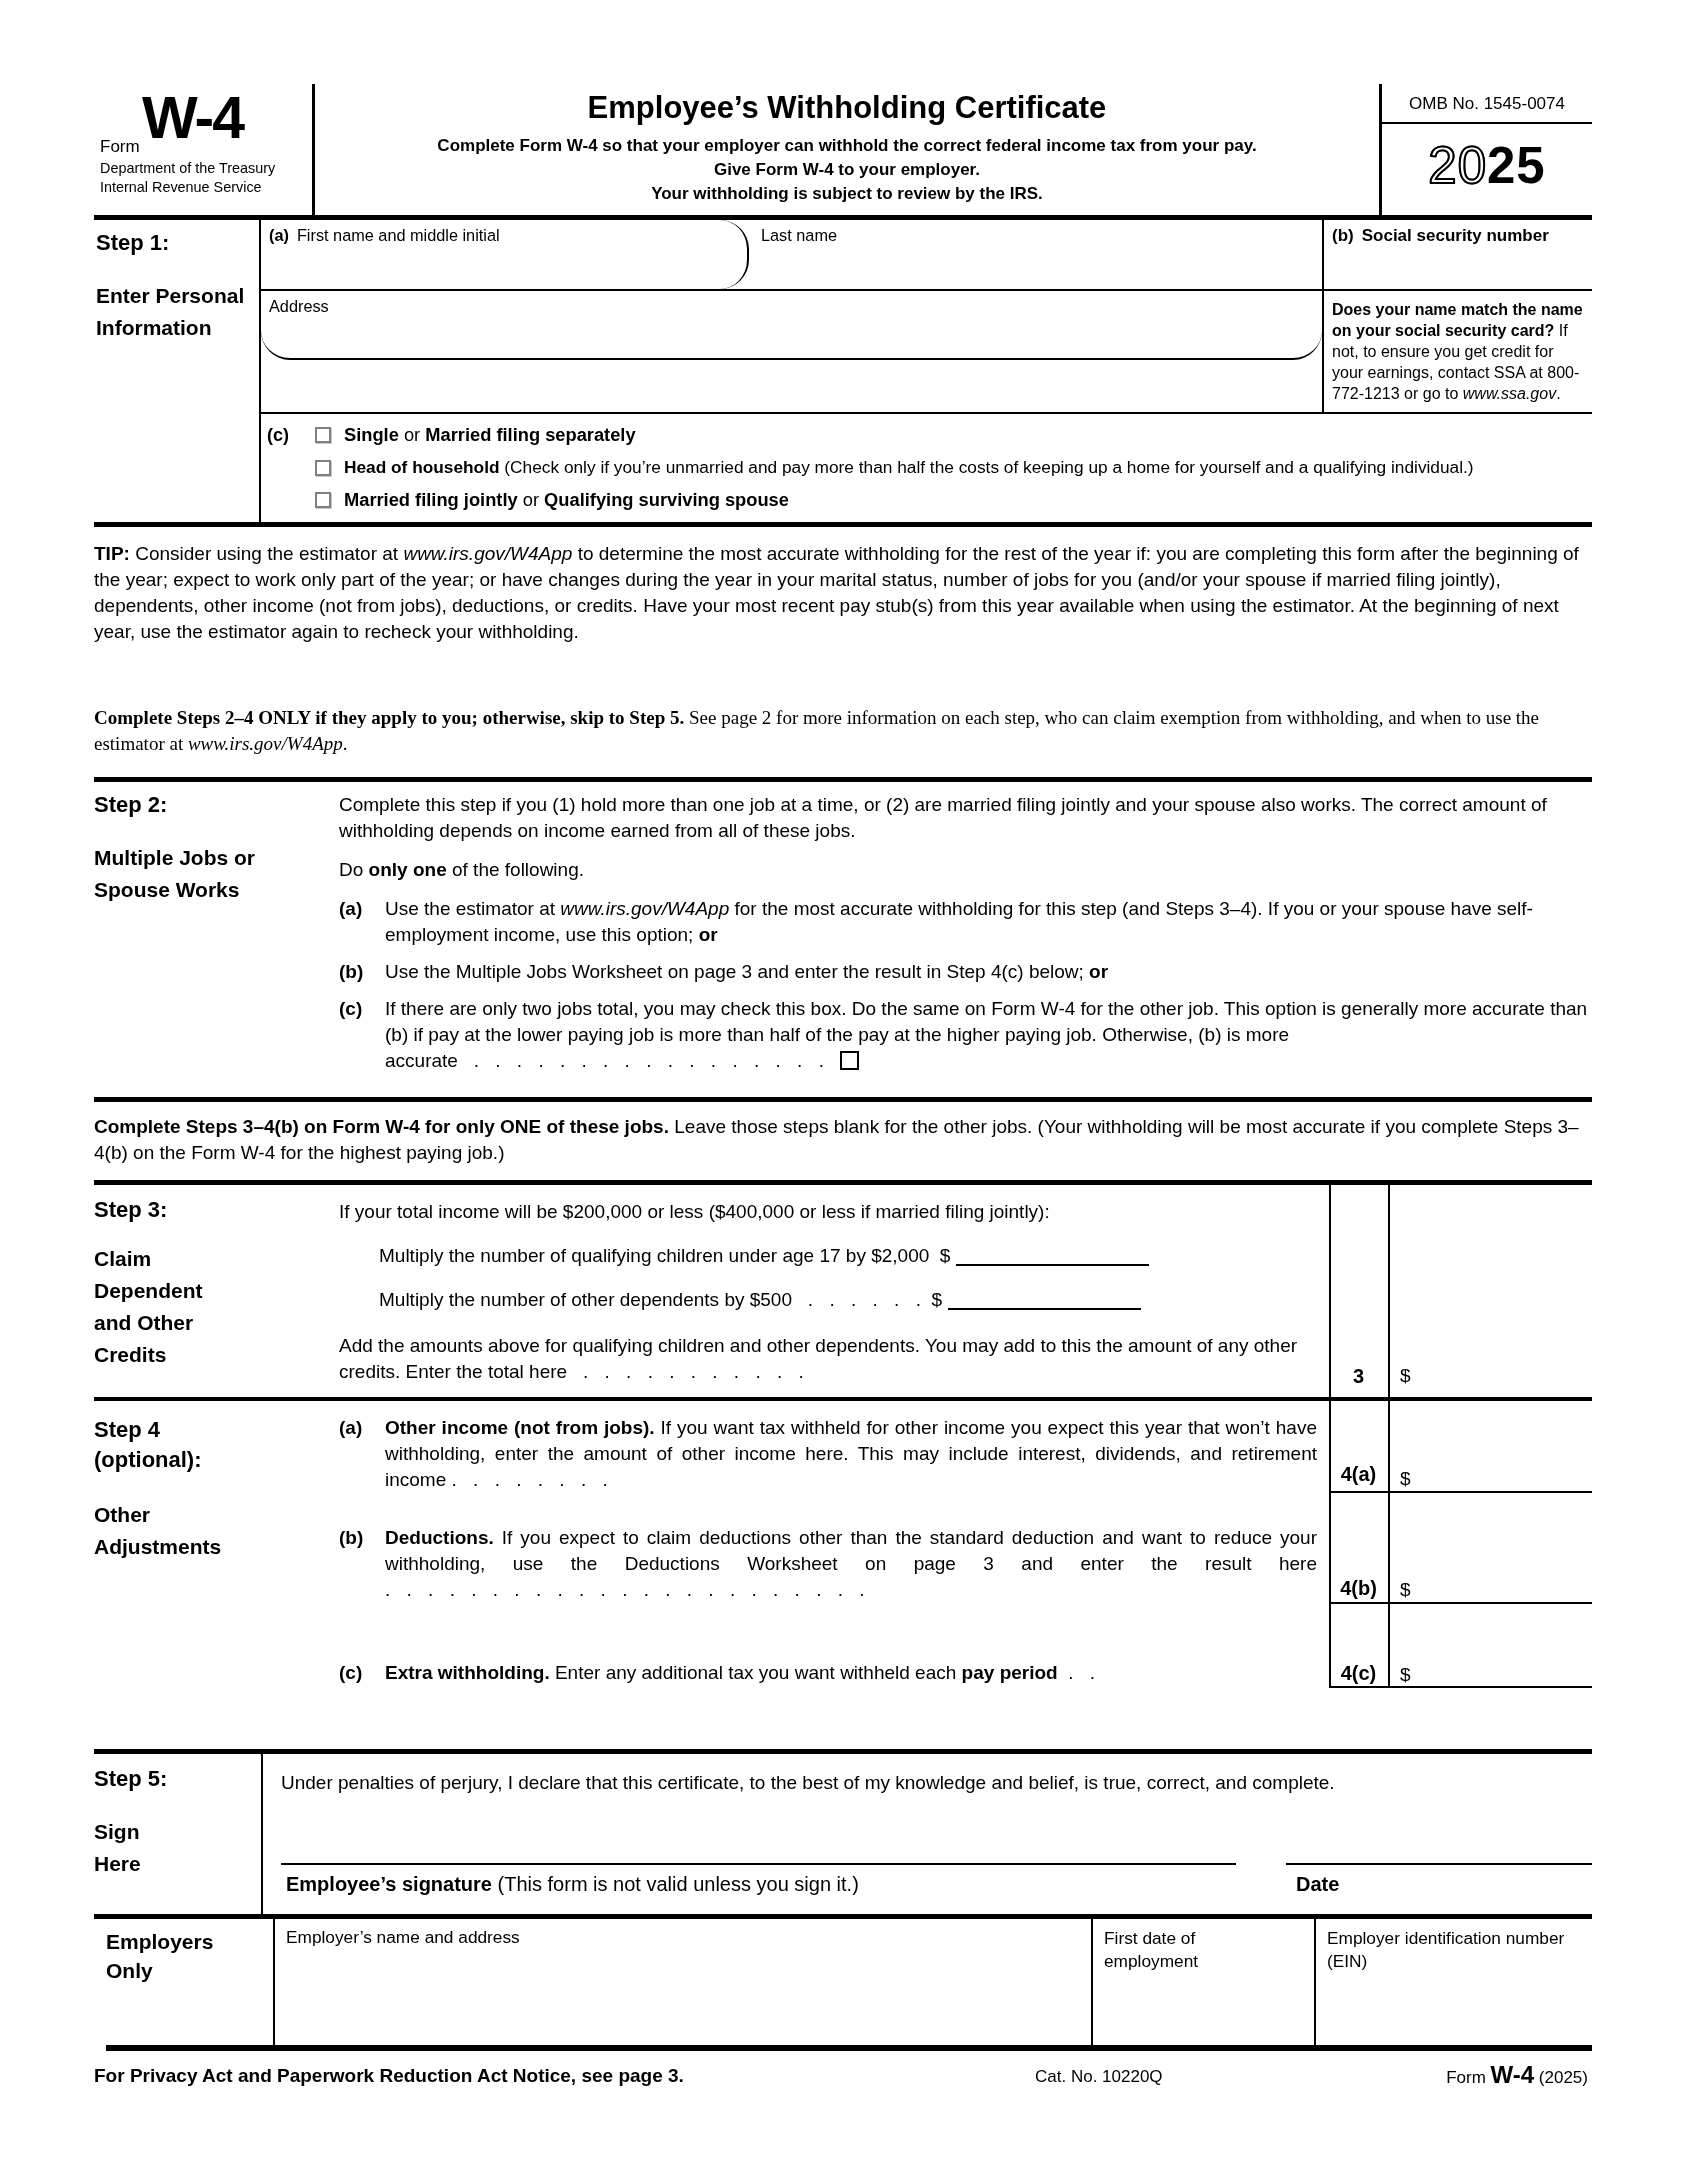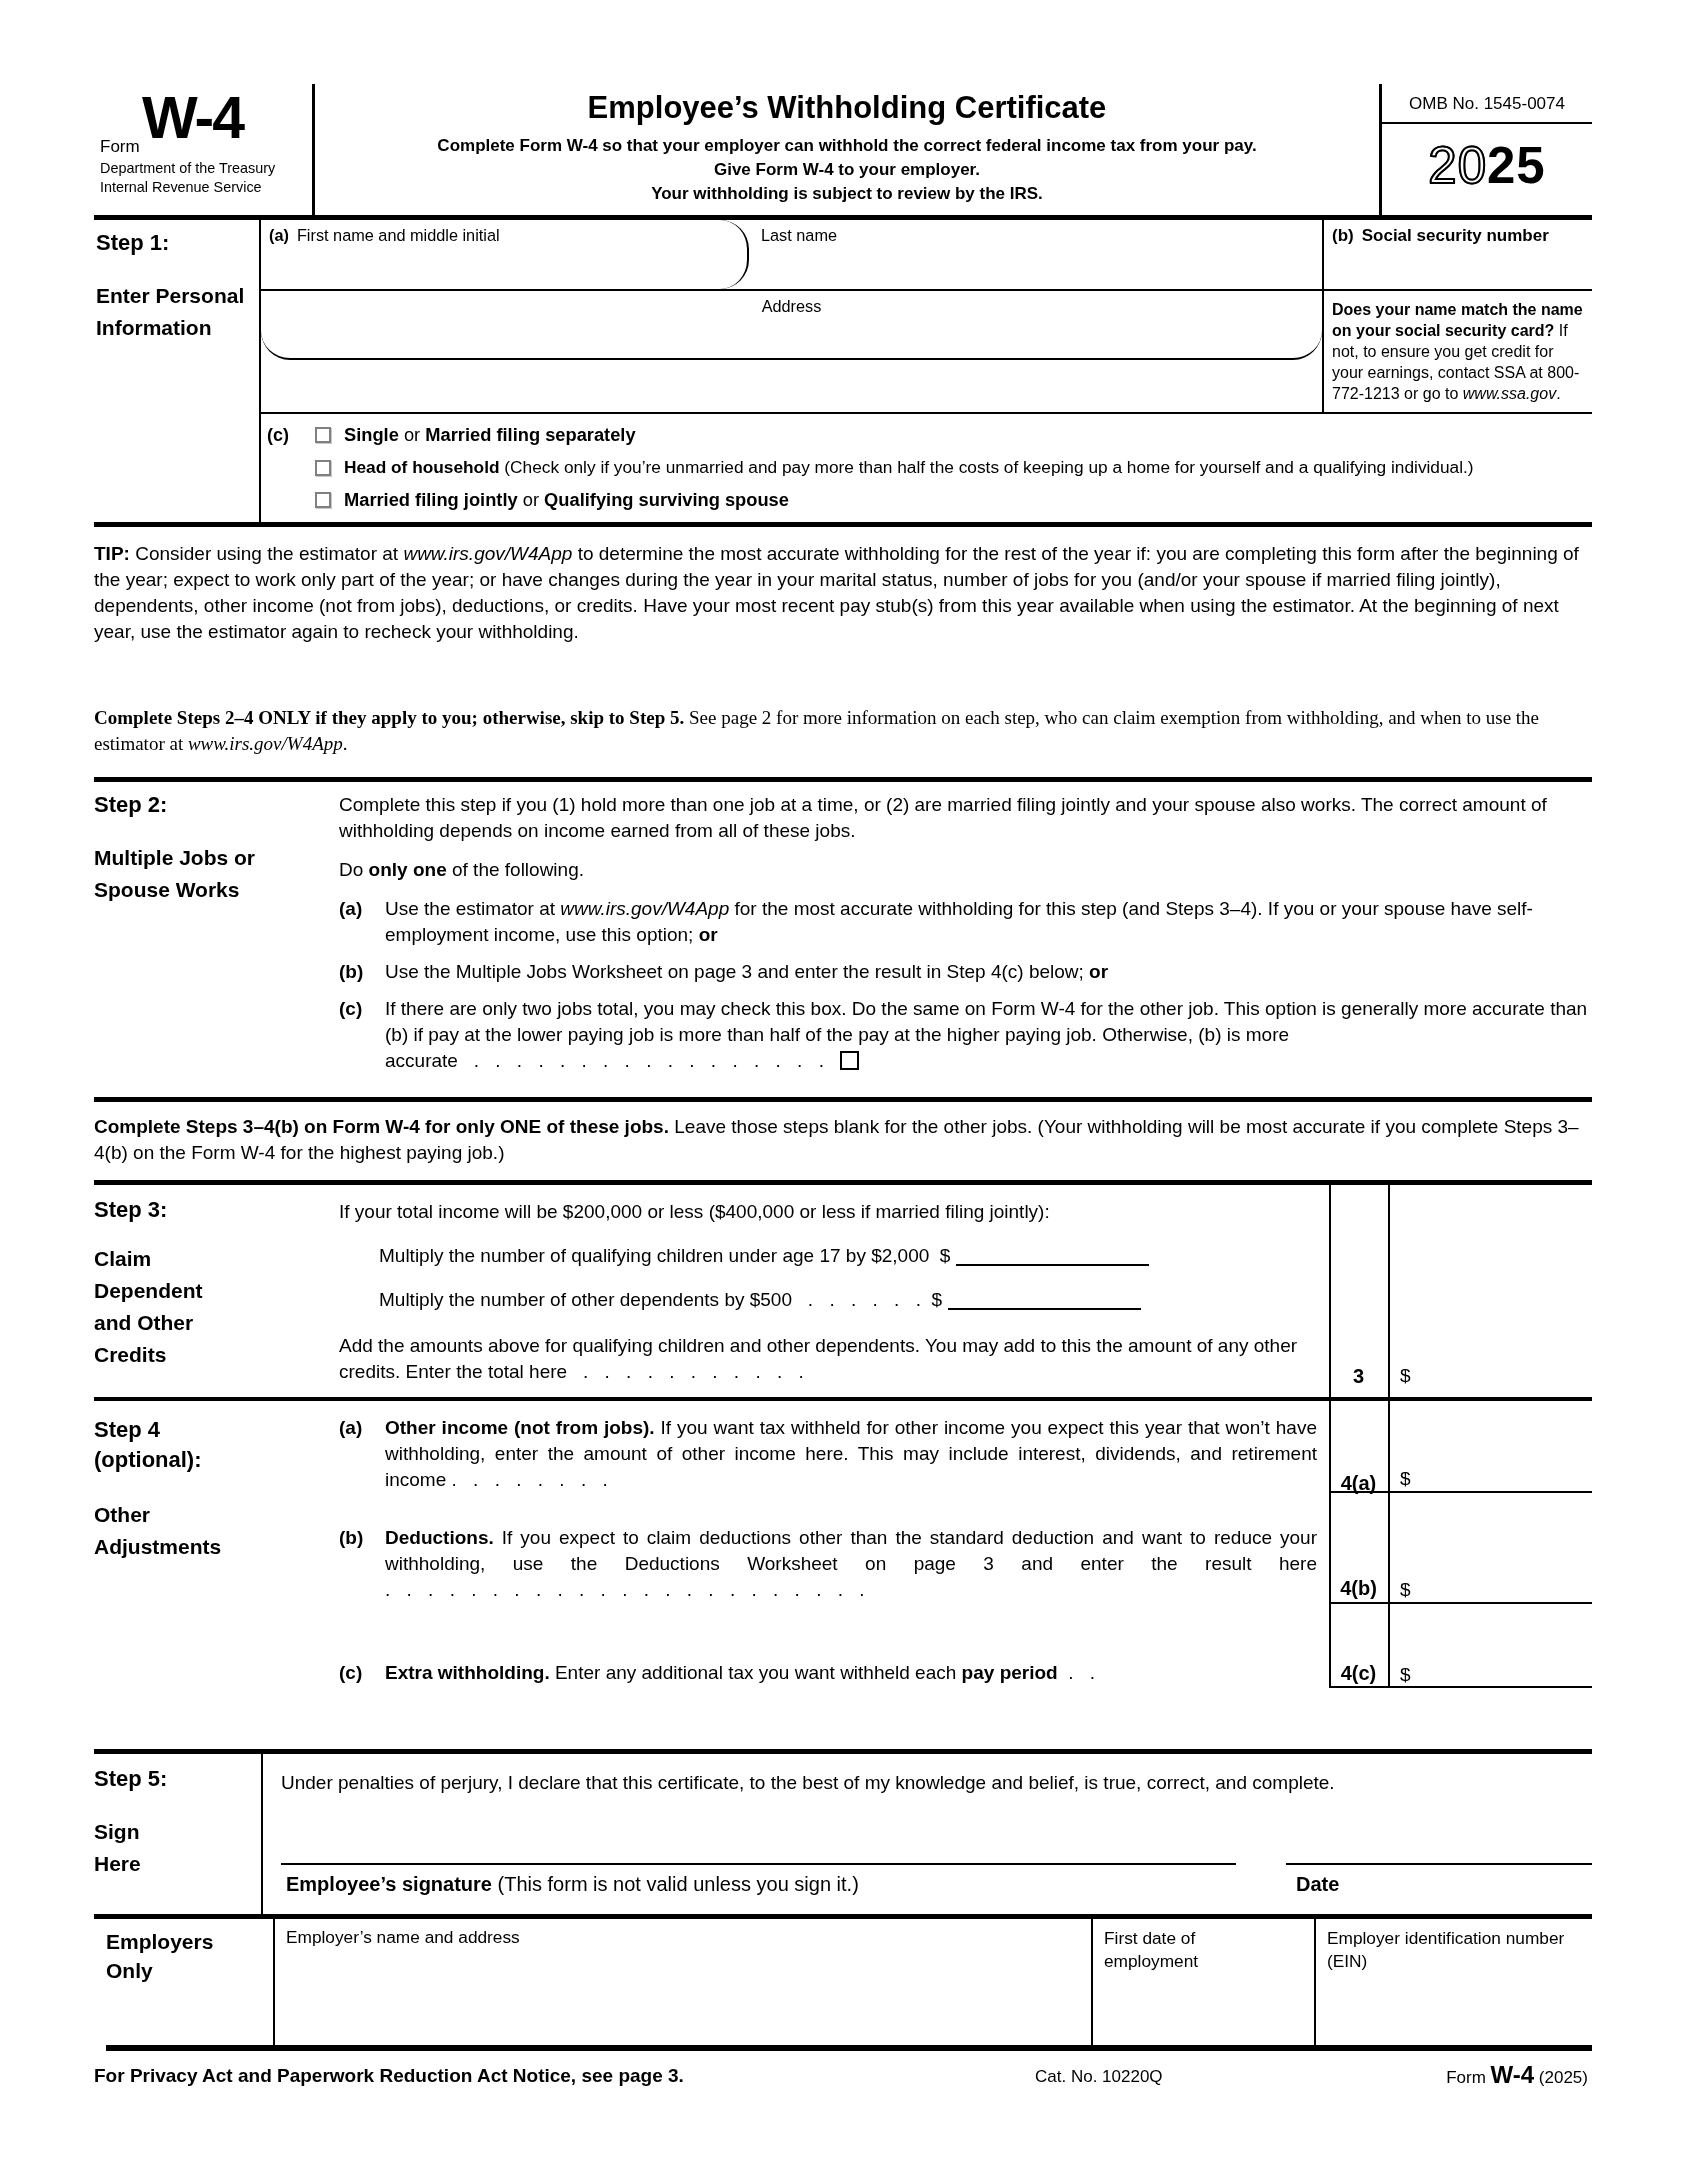--- a/index.html
+++ b/index.html
@@ -30,21 +30,21 @@
   .step1 { display:flex; height:307px; border-bottom:5px solid #000; }
   .s1-label { width:167px; border-right:2px solid #000; padding:10px 6px 0 2px; }
   .step-title { font-size:22px; font-weight:bold; }
   .step-sub { font-size:21px; font-weight:bold; line-height:32px; margin-top:24px; }
   .s1-fields { flex:1; display:flex; flex-direction:column; }
   .s1-top { display:flex; height:213px; }
   .s1-main { width:1061px; display:flex; flex-direction:column; }
   .row-name { height:71px; border-bottom:2px solid #000; display:flex; }
   .cell-first { width:488px; border-right:2px solid #000; padding:6px 8px; }
   .cell-last { flex:1; padding:6px 12px; }
-  .row-addr { height:69px; border-bottom:2px solid #000; padding:6px 8px;text-align:center; }
+  .row-addr { height:69px; border-bottom:2px solid #000; padding:6px 8px; }
   .row-city { flex:1; padding:6px 8px; }
   .field-label { font-size:16.3px;border-radius:29px; }
   .ftag { font-weight:bold; margin-right:8px; }
   .s1-side { flex:1; border-left:2px solid #000; display:flex; flex-direction:column; }
   .cell-ssn { height:71px; border-bottom:2px solid #000; padding:6px 8px; font-size:17px; font-weight:bold; }
   .ssa-note { flex:1; padding:8px 6px 0 8px; font-size:16px; line-height:21px; }
   .s1-check { border-top:2px solid #000; flex:1; padding:10px 0 0 4px; }
   .check-row { display:flex; align-items:center; margin-bottom:11px; font-size:18.3px; }
   .c-tag { width:50px; font-weight:bold; padding-left:2px; font-size:18px; }
   .checkbox { width:16px; height:16px; border:2px solid #808080; background:#fff; box-shadow:1px 1px 0 #c8c8c8; margin-right:13px; flex:none; }
@@ -238,21 +238,21 @@
     <div class="vline" style="left:1294px; height:287px;"></div>
     <div class="s4-label">
       <div class="step-title" style="width:119px; line-height:30px;">Step 4 (optional):</div>
       <div class="step-sub" style="width:158px;">Other Adjustments</div>
     </div>
 
     <div class="s4-item" style="top:14px;">
       <span class="i-tag">(a)</span>
       <span class="i-body s4-just"><b>Other income (not from jobs).</b><span> If you want tax withheld for other income you expect this year that won’t have withholding, enter the amount of other income here. This may include interest, dividends, and retirement income </span><span class="leader">. . . . . . . .</span></span>
     </div>
-    <div class="num-cell" style="top:69px;">4(a)</div>
+    <div class="num-cell" style="top:60px;">4(a)</div>
     <div class="doll-cell" style="top:65px;">$</div>
     <div class="u4" style="top:90px;"></div>
 
     <div class="s4-item" style="top:124px;">
       <span class="i-tag">(b)</span>
       <span class="i-body s4-just"><b>Deductions.</b><span> If you expect to claim deductions other than the standard deduction and want to reduce your withholding, use the Deductions Worksheet on page 3 and enter the result here </span><span class="leader">. . . . . . . . . . . . . . . . . . . . . . .</span></span>
     </div>
     <div class="num-cell" style="top:174px;">4(b)</div>
     <div class="doll-cell" style="top:176px;">$</div>
     <div class="u4" style="top:201px;"></div>

